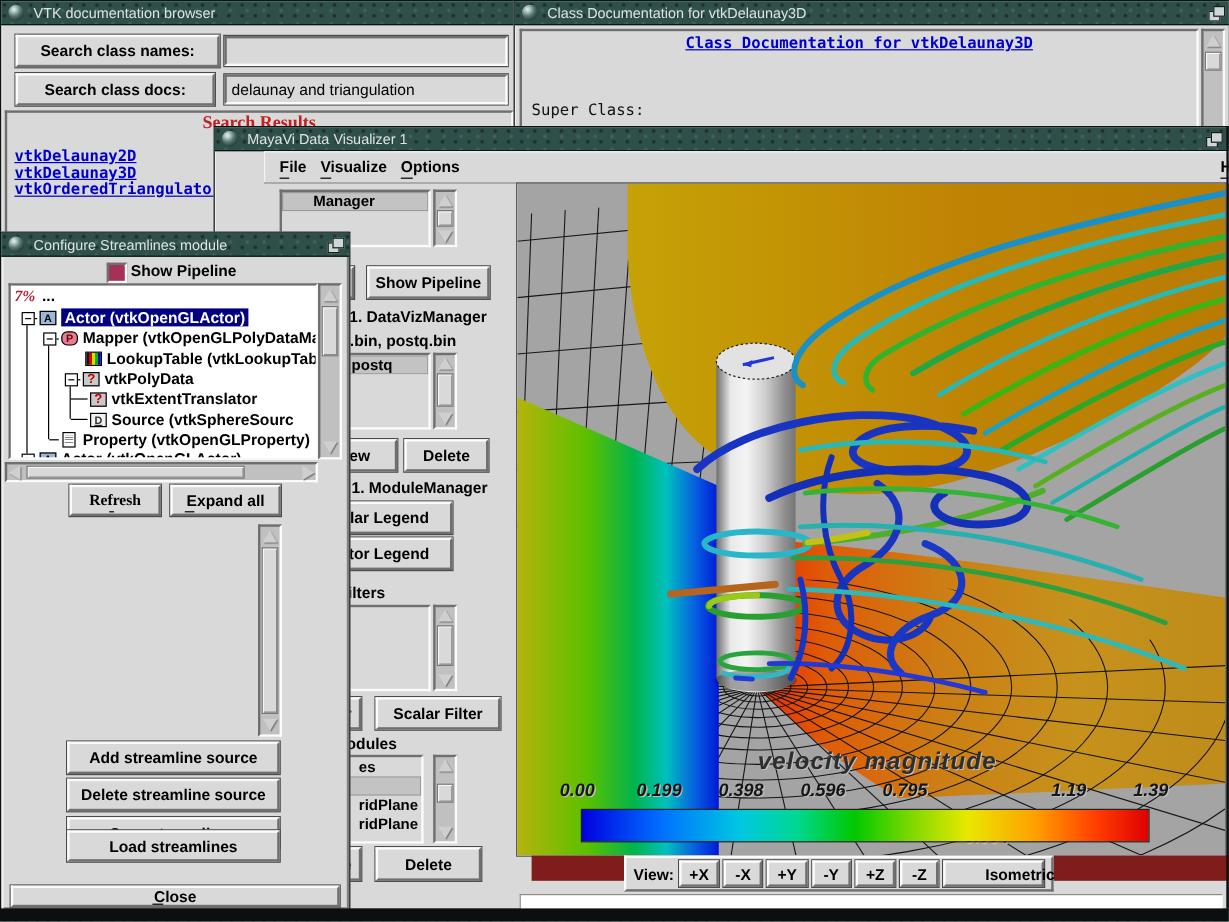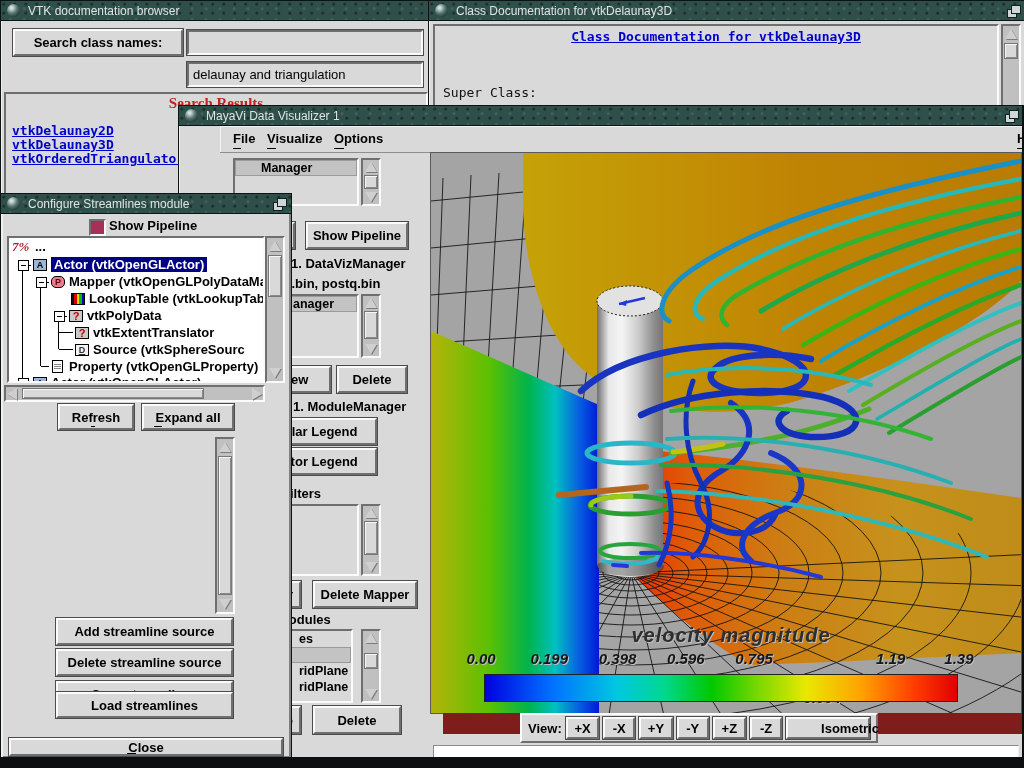--- a/index.html
+++ b/index.html
@@ -71,20 +71,23 @@
   <div class="tbar">
     <span class="ball"></span>
     <span>VTK documentation browser</span>
   </div>
   <div class="btn" style="left:12px;top:28px;width:170px;height:27px;">
     <span>Search class names:</span>
   </div>
   <div class="entry" style="left:186px;top:29px;width:236px;height:25px;">
     <span></span>
   </div>
+  <div class="btn" style="left:12px;top:60px;width:166px;height:27px;">
+    <span>Search class docs:</span>
+  </div>
   <div class="entry" style="left:186px;top:61px;width:236px;height:25px;">
     <span>delaunay and triangulation</span>
   </div>
   <div class="pane" style="left:3px;top:91px;width:424px;height:306px;">
     <div style="position:absolute;left:0;right:0;top:1px;text-align:center;color:#c22020;font:bold 15px 'Liberation Serif',serif;">Search Results</div>
     <div class="mono link" style="position:absolute;left:6px;top:29px;font-size:13px;font-weight:bold;">vtkDelaunay2D</div>
     <div class="mono link" style="position:absolute;left:6px;top:43px;font-size:13px;font-weight:bold;">vtkDelaunay3D</div>
     <div class="mono link" style="position:absolute;left:6px;top:57px;font-size:13px;font-weight:bold;">vtkOrderedTriangulator</div>
   </div>
 </div>
@@ -144,21 +147,21 @@
         <span class="tri dn"></span>
       </div>
   </div>
   <div class="btn" style="left:60px;top:116px;width:56px;height:27px;"></div>
   <div class="btn" style="left:127px;top:116px;width:102px;height:27px;">
     <span>Show Pipeline</span>
   </div>
   <div class="lbl" style="left:112px;top:150px;">1. DataVizManager</div>
   <div class="lbl" style="left:106px;top:170px;">z.bin, postq.bin</div>
   <div class="lb" style="left:54px;top:188px;width:126px;height:64px;">
-    <div class="row sel" style="padding-left:58px;">anager</div>
+    <div class="row sel" style="padding-left:58px;">postq</div>
   </div>
   <div class="sb" style="left:182px;top:188px;height:64px;">
     <div class="sb-a" style="top:0;">
         <span class="tri up"></span>
       </div>
     <div class="thumb" style="left:1px;right:1px;top:15px;height:26px;"></div>
     <div class="sb-a" style="bottom:0;">
         <span class="tri dn"></span>
       </div>
   </div>
@@ -183,21 +186,21 @@
       </div>
     <div class="thumb" style="left:1px;right:1px;top:15px;height:32px;"></div>
     <div class="sb-a" style="bottom:0;">
         <span class="tri dn"></span>
       </div>
   </div>
   <div class="btn" style="left:44px;top:475px;width:78px;height:27px;justify-content:flex-end;padding-right:6px;">
     <span>r</span>
   </div>
   <div class="btn" style="left:134px;top:475px;width:104px;height:27px;">
-    <span>Delete Mapper</span>
+    <span>Scalar Filter</span>
   </div>
   <div class="lbl" style="left:99px;top:506px;">Modules</div>
   <div class="lb" style="left:54px;top:523px;width:120px;height:74px;">
     <div class="row" style="padding-left:64px;">es</div>
     <div class="row sel"></div>
     <div class="row" style="padding-left:64px;">ridPlane</div>
     <div class="row" style="padding-left:64px;">ridPlane</div>
   </div>
   <div class="sb" style="left:182px;top:523px;height:74px;">
     <div class="sb-a" style="top:0;">
@@ -477,21 +480,21 @@
   <div class="hsb" style="left:3px;top:191px;width:261px;">
     <div style="position:absolute;left:1px;top:0;bottom:0;display:flex;align-items:center;">
         <span class="tri lf"></span>
       </div>
     <div class="thumb" style="top:1px;bottom:1px;left:16px;width:180px;"></div>
     <div style="position:absolute;right:1px;top:0;bottom:0;display:flex;align-items:center;">
         <span class="tri rt"></span>
       </div>
   </div>
 
-  <div class="btn" style="left:57px;top:210px;width:76px;height:26px;">
+  <div class="btn" style="left:57px;top:210px;width:76px;height:26px;font-family:Liberation Serif, serif;">
     <span>Refresh</span>
   </div>
   <span class="mu" style="left:90px;top:232px;width:4px;"></span>
   <div class="btn" style="left:141px;top:210px;width:92px;height:26px;">
     <span>Expand all</span>
   </div>
   <span class="mu" style="left:153px;top:232px;width:8px;"></span>
 
   <div class="sb" style="left:214px;top:243px;height:177px;">
     <div class="sb-a" style="top:1px;">

